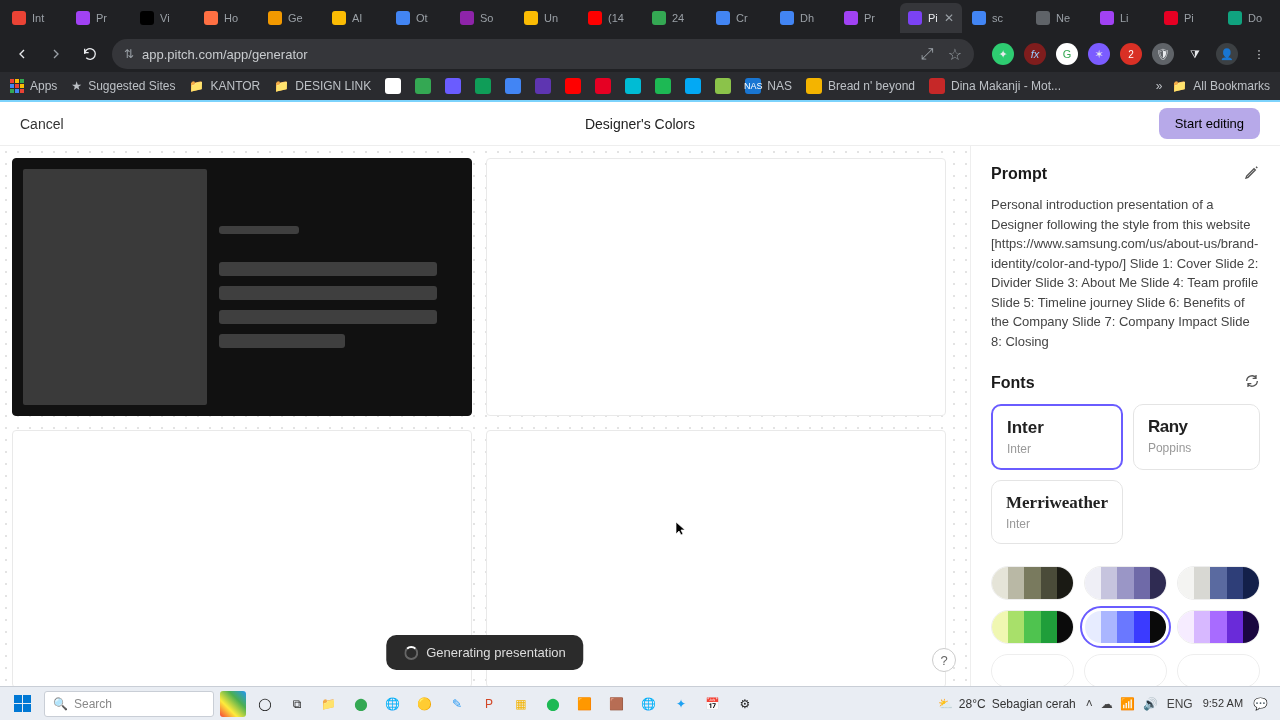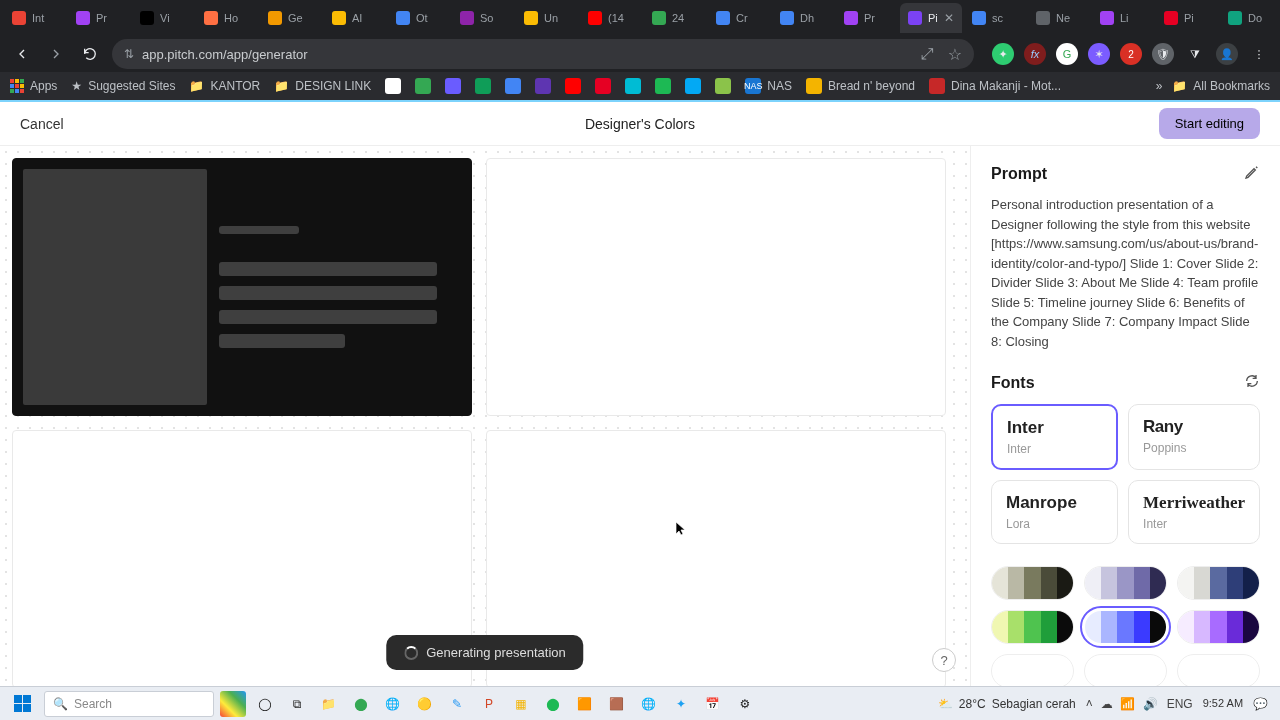--- a/index.html
+++ b/index.html
@@ -348,24 +348,20 @@
       </div>
       <div class="font-grid" id="font-grid">
           <div class="font-card selected ">
             <div class="font-name">Inter</div>
             <div class="font-sub">Inter</div>
           </div>
           <div class="font-card font-rany">
             <div class="font-name">Rany</div>
             <div class="font-sub">Poppins</div>
           </div>
-          <div class="font-card ">
-            <div class="font-name">Manrope</div>
-            <div class="font-sub">Lora</div>
-          </div>
           <div class="font-card font-merr">
             <div class="font-name">Merriweather</div>
             <div class="font-sub">Inter</div>
           </div>
         </div>
 
       <div class="color-grid" id="color-grid">
           <div class="palette">
             <span style="background:#e5e4d8"></span>
             <span style="background:#b9b8a5"></span>

